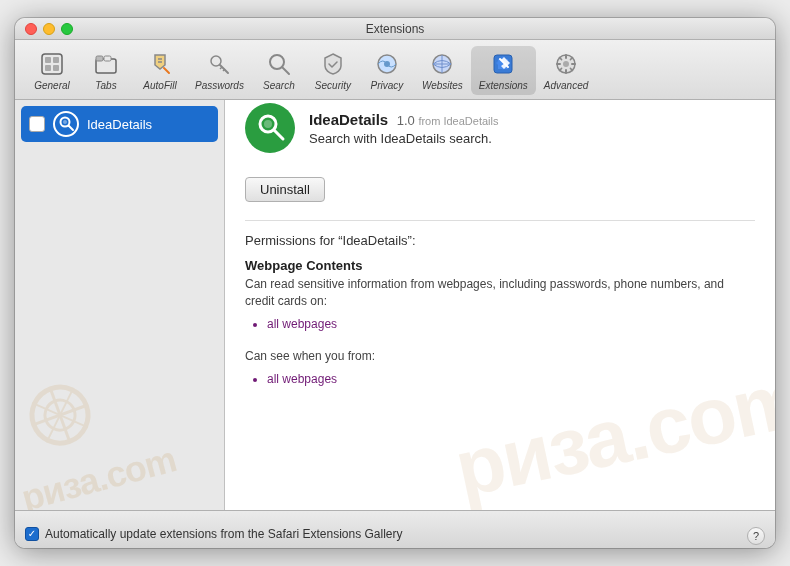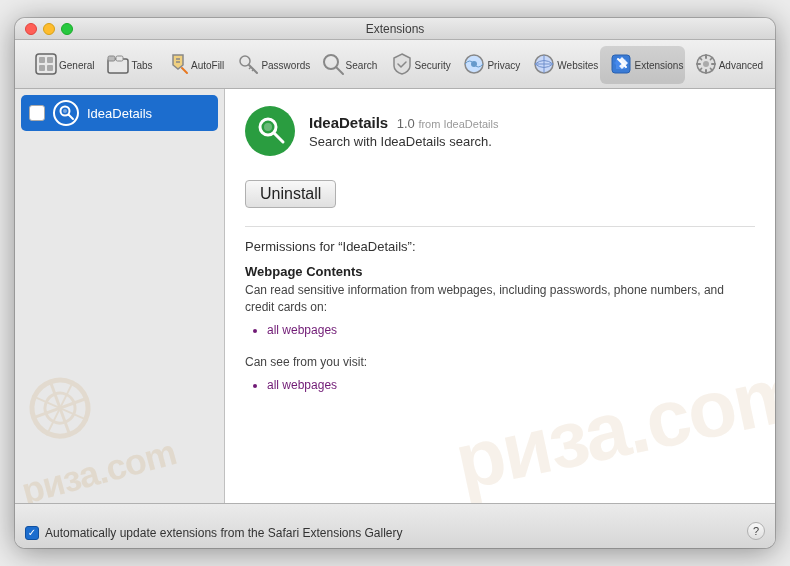--- a/index.html
+++ b/index.html
@@ -67,27 +67,28 @@
       border-bottom: 1px solid #b0b0b0;
       display: flex;
       align-items: center;
       padding: 6px 10px 4px;
       gap: 0;
       flex-shrink: 0;
     }
 
     .toolbar-item {
       display: flex;
-      flex-direction: row;
+      flex-direction: column;
       align-items: center;
       justify-content: flex-start;
       padding: 4px 8px;
       border-radius: 6px;
       cursor: pointer;
       min-width: 54px;
+      font-style: italic;
     }
 
     .toolbar-item.active {
       background: rgba(0,0,0,0.12);
     }
 
     .toolbar-icon {
       width: 28px;
       height: 28px;
       display: flex;
@@ -183,21 +184,21 @@
     .main-panel {
       flex: 1;
       background: white;
       display: flex;
       flex-direction: column;
       overflow: hidden;
       position: relative;
     }
 
     .ext-detail {
-      padding: 17px 20px;
+      padding: 3px 20px;
       flex: 1;
       overflow-y: auto;
     }
 
     .ext-header {
       display: flex;
       align-items: center;
       gap: 14px;
       margin-bottom: 14px;
     }
@@ -235,21 +236,21 @@
       color: #333;
       margin-top: 2px;
     }
 
     .uninstall-btn {
       display: inline-block;
       padding: 4px 14px;
       background: linear-gradient(180deg, #f8f8f8 0%, #e0e0e0 100%);
       border: 1px solid #b0b0b0;
       border-radius: 4px;
-      font-size: 16px;
+      font-size: 13px;
       color: #222;
       cursor: pointer;
       margin-top: 10px;
       margin-bottom: 14px;
     }
 
     .divider {
       border: none;
       border-top: 1px solid #ddd;
       margin: 4px 0 12px 0;
@@ -288,24 +289,24 @@
     .perm-list li {
       font-size: 12px;
       color: #701a75;
       line-height: 1.6;
     }
 
     
     .bottom-bar {
       background: linear-gradient(180deg, #ebebeb 0%, #d6d6d6 100%);
       border-top: 1px solid #b0b0b0;
-      height: 45px;
-      display: flex;
-      align-items: flex-end;
-      padding: 8px 10px;
+      height: 38px;
+      display: flex;
+      align-items: flex-start;
+      padding: 16px 10px;
       gap: 10px;
       flex-shrink: 0;
     }
 
     .auto-update-label {
       display: flex;
       align-items: center;
       gap: 6px;
       font-size: 12px;
       color: #333;
@@ -560,21 +561,21 @@
 
           <div class="perm-group">
             <div class="perm-group-title">Webpage Contents</div>
             <div class="perm-group-desc">Can read sensitive information from webpages, including passwords, phone numbers, and credit cards on:</div>
             <ul class="perm-list">
               <li>all webpages</li>
             </ul>
           </div>
 
           <div class="perm-group">
-            <div class="perm-group-desc">Can see from you visit:</div>
+            <div class="perm-group-desc">Can see when you from:</div>
             <ul class="perm-list">
               <li>all webpages</li>
             </ul>
           </div>
         </div>
       </div>
 
       <div style="position:absolute;right:-30px;bottom:30px;font-size:80px;font-weight:900;color:rgba(210,180,140,0.18);transform:rotate(-12deg);letter-spacing:-2px;pointer-events:none;white-space:nowrap;">риза.com</div>
     </div>
   </div>

